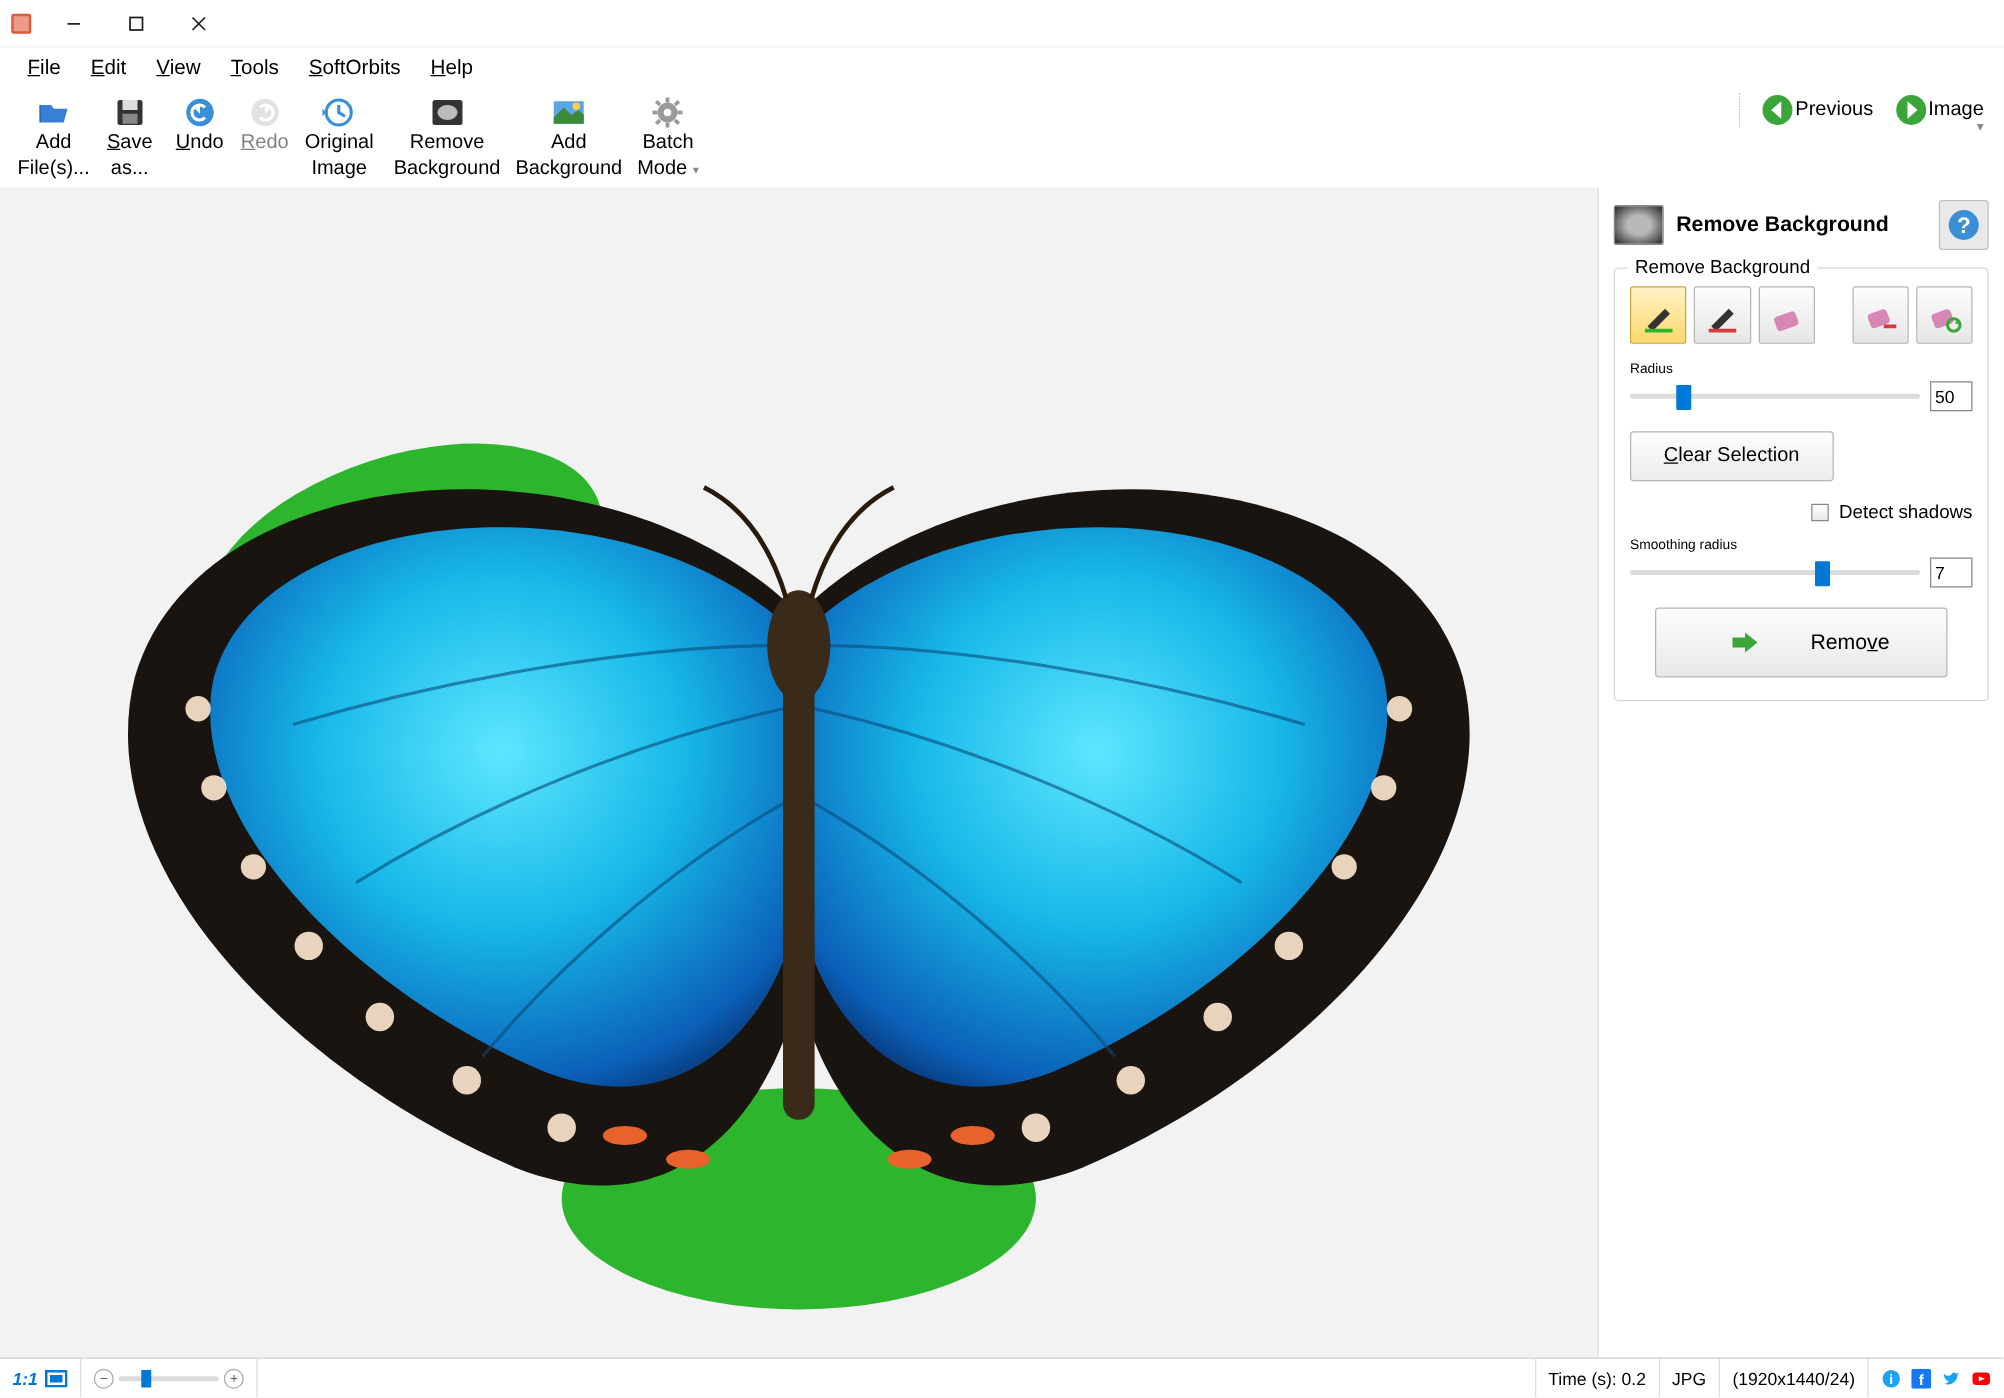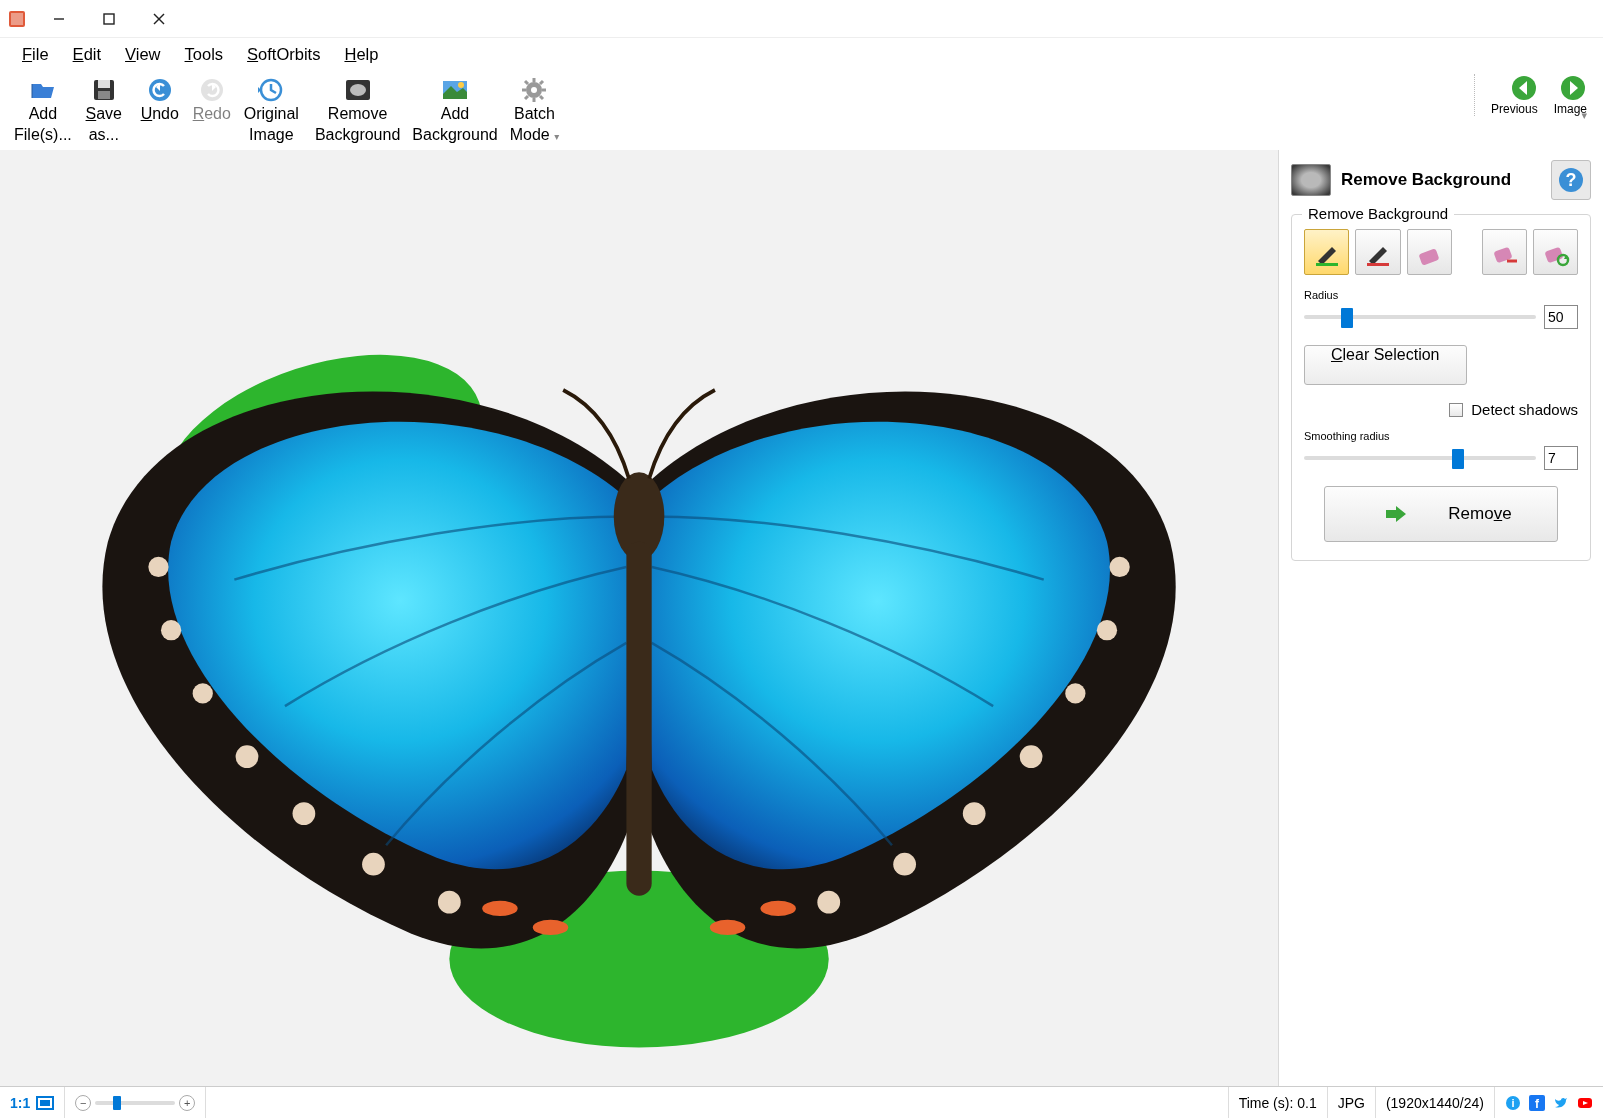--- a/index.html
+++ b/index.html
@@ -16,21 +16,21 @@
 .menubar .menu-item { padding: 4px 10px; font-size: 16.5px; }
 .menubar .menu-item u { text-decoration: underline; }
 
 
 .toolbar { height: 80px; display: flex; align-items: flex-start; padding: 4px 8px 0 8px; position: relative; }
 .tool-btn { display: flex; flex-direction: column; align-items: center; justify-content: center; min-width: 52px; padding: 2px 6px; text-align: center; font-size: 16px; line-height: 1.3; }
 .tool-btn .ticon { width: 28px; height: 28px; margin-bottom: 0px; display: flex; align-items: center; justify-content: center; }
 .tool-btn.wide { min-width: 88px; }
 .tool-sep { width: 4px; }
 .toolbar-right { position: absolute; right: 16px; top: 4px; display: flex; gap: 16px; border-left: 1px dotted #bbb; padding-left: 16px;}
-.nav-btn { display: flex; flex-direction: column; align-items: flex-end; font-size: 12px; }
+.nav-btn { display: flex; flex-direction: row; align-items: center; font-size: 16px; }
 .nav-btn .navicon { width: 28px; height: 28px; }
 .toolbar-drop { position:absolute; right:0; bottom:-6px; font-size:11px; color:#888;}
 
 
 .main { flex: 1; display: flex; min-height: 0; }
 .canvas-area { flex: 1; background: #f2f2f2; display: flex; align-items: center; justify-content: center; overflow: hidden; }
 .butterfly-svg { width: 95%; height: auto; }
 
 
 .toolbox { width: 325px; display: flex; flex-direction: column; border-left: 1px solid #d9d9d9; background: #fff; }
@@ -45,21 +45,21 @@
 .tb-group-label { position: absolute; top: -10px; left: 10px; background: #fff; padding: 0 6px; font-size: 15px; }
 .tool-row { display: flex; gap: 6px; margin-bottom: 14px; }
 .tool-row-gap { width: 18px; }
 .sq-btn { width: 46px; height: 46px; border: 1px solid #b5b5b5; background: linear-gradient(#fdfdfd,#e6e6e6); border-radius: 2px; display: flex; align-items: center; justify-content: center; }
 .sq-btn.active { background: linear-gradient(#fff2c7,#ffd86b); border-color: #caa53a; }
 .field-label { font-size: 11px; margin-bottom: 4px; }
 .slider-row { display: flex; align-items: center; gap: 8px; margin-bottom: 16px; }
 .slider-track { flex: 1; height: 4px; background: #dcdcdc; position: relative; border-radius: 2px; }
 .slider-thumb { position: absolute; top: -7px; width: 12px; height: 20px; background: #0078d7; border-radius: 1px; }
 .slider-val { width: 34px; height: 24px; border: 1px solid #888; font-size: 14px; text-align: left; padding: 1px 3px; }
-.btn-wide { height: 40px; border: 1px solid #b5b5b5; background: linear-gradient(#fdfdfd,#ececec); border-radius: 3px; display: flex; justify-content: center; font-size: 16px; padding: 0 26px; margin-bottom: 16px; }
+.btn-wide { height: 40px; border: 1px solid #b5b5b5; background: linear-gradient(#fdfdfd,#ececec); border-radius: 3px; display: flex; align-items: center; justify-content: center; font-size: 16px; padding: 0 26px; margin-bottom: 16px; }
 .chk-row { display: flex; align-items: center; gap: 8px; font-size: 15px; margin-bottom: 12px; justify-content: flex-end; }
 .chk-box { width: 14px; height: 14px; border: 1px solid #888; background: linear-gradient(#fff,#e8e8e8); }
 .btn-remove { height: 56px; border: 1px solid #b5b5b5; background: linear-gradient(#fdfdfd,#e8e8e8); border-radius: 3px; display: flex; align-items: center; justify-content: center; gap: 40px; font-size: 17px; margin: 10px 20px 0 20px; padding-left: 14px; }
 
 
 .statusbar { height: 32px; border-top: 1px solid #ccc; background: #fff; display: flex; align-items: center; font-size: 14px; }
 .status-cell { height: 100%; display: flex; align-items: center; padding: 0 10px; border-right: 1px solid #ddd; }
 .status-cell.tool { gap: 6px; }
 .status-spacer { flex: 1; border-right: 1px solid #ddd; height: 100%; }
 .zoom-slider { width: 80px; height: 4px; background: #dcdcdc; position: relative; border-radius: 2px; display:inline-block; margin: 0 4px;}
@@ -376,35 +376,35 @@
             </svg>
           <span>Remo<u>v</u>e</span>
         </div>
       </div>
     </div>
   </div>
 </div>
 
 <div class="statusbar">
   <div class="status-cell tool">
-    <span style="color:#0078d7;font-weight:600;">1:1</span>
+    <span style="color:#0078d7;font-weight:600;font-style:italic;">1:1</span>
     <svg width="18" height="14">
         <rect x="1" y="1" width="16" height="12" fill="none" stroke="#0078d7" stroke-width="2"></rect>
         <rect x="4" y="4" width="10" height="6" fill="#0078d7"></rect>
       </svg>
   </div>
   <div class="status-cell">
     <span class="zoom-btn">−</span>
     <span class="zoom-slider">
         <span class="zthumb"></span>
       </span>
     <span class="zoom-btn">+</span>
   </div>
   <div class="status-spacer"></div>
-  <div class="status-cell">Time (s): 0.1</div>
+  <div class="status-cell">Time (s): 0.2</div>
   <div class="status-cell">JPG</div>
   <div class="status-cell">(1920x1440/24)</div>
   <div class="social-icons">
     <svg class="sicon" viewBox="0 0 16 16">
         <circle cx="8" cy="8" r="7" fill="#1da1f2"></circle>
         <text x="8" y="12" text-anchor="middle" font-size="11" font-weight="bold" fill="#fff">i</text>
       </svg>
     <svg class="sicon" viewBox="0 0 16 16">
         <rect width="16" height="16" fill="#1877f2" rx="2"></rect>
         <text x="8" y="13" text-anchor="middle" font-size="12" font-weight="bold" fill="#fff">f</text>

